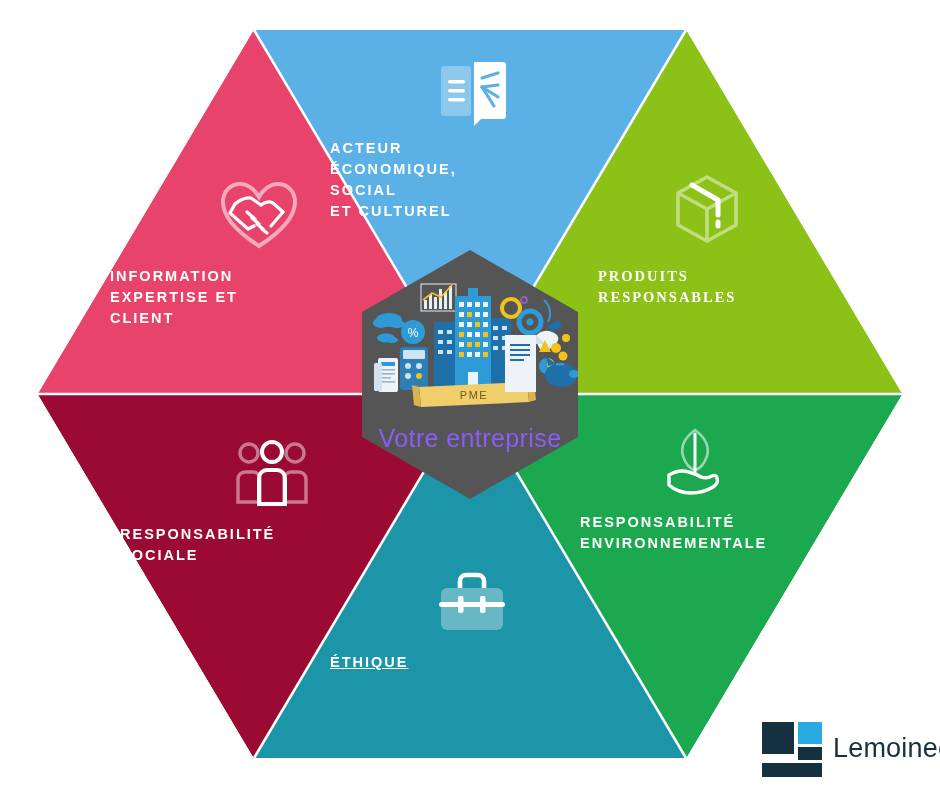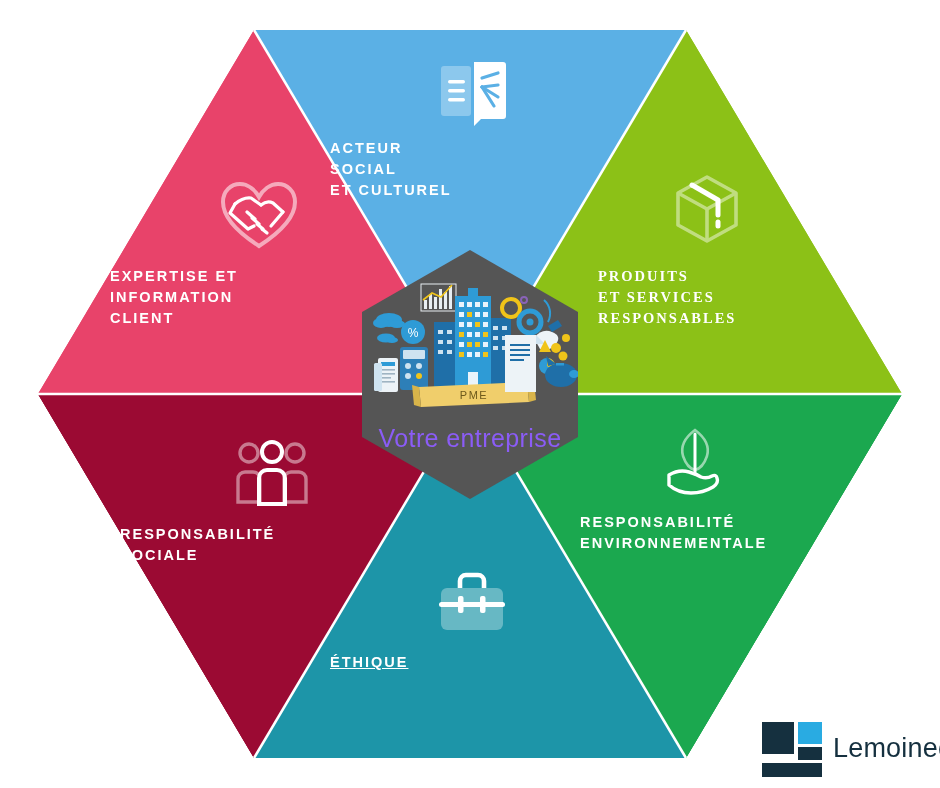--- a/index.html
+++ b/index.html
@@ -319,47 +319,47 @@
       <path d="M64 32 l-12 14"></path>
       <path d="M28 32 l8 7"></path>
       <path d="M33 38 l7 6"></path>
       <path d="M38 44 l6 5"></path>
       <path d="M43 49 l5 4"></path>
     </g>
   </svg>
 
   <div class="seg-label" id="lbl-acteur">
     <div>ACTEUR</div>
+    <div>ÉCONOMIQUE,</div>
     <div>SOCIAL</div>
     <div>ET CULTUREL</div>
   </div>
 
   <div class="seg-label" id="lbl-produits">
     <div>PRODUITS</div>
-    <div>ET SERVICES</div>
     <div>RESPONSABLES</div>
   </div>
 
   <div class="seg-label" id="lbl-environnement">
     <div>RESPONSABILITÉ</div>
     <div>ENVIRONNEMENTALE</div>
   </div>
 
   <div class="seg-label" id="lbl-ethique">
     <div>ÉTHIQUE</div>
   </div>
 
   <div class="seg-label" id="lbl-sociale">
     <div>RESPONSABILITÉ</div>
     <div>SOCIALE</div>
   </div>
 
   <div class="seg-label" id="lbl-expertise">
+    <div>INFORMATION</div>
     <div>EXPERTISE ET</div>
-    <div>INFORMATION</div>
     <div>CLIENT</div>
   </div>
 
   <div class="logo">
     <svg class="logo-mark" viewBox="0 0 62 62">
       <rect x="0" y="4" width="32" height="32" fill="#15303f"></rect>
       <rect x="36" y="4" width="24" height="22" fill="#29ABE2"></rect>
       <rect x="36" y="29" width="24" height="13" fill="#15303f"></rect>
       <rect x="0" y="45" width="60" height="14" fill="#15303f"></rect>
     </svg>

